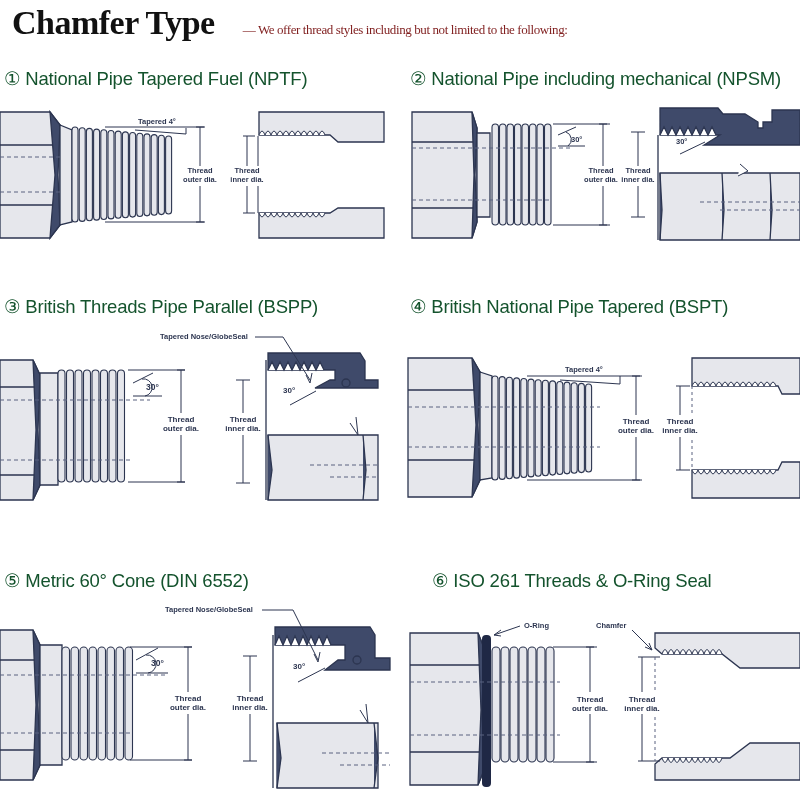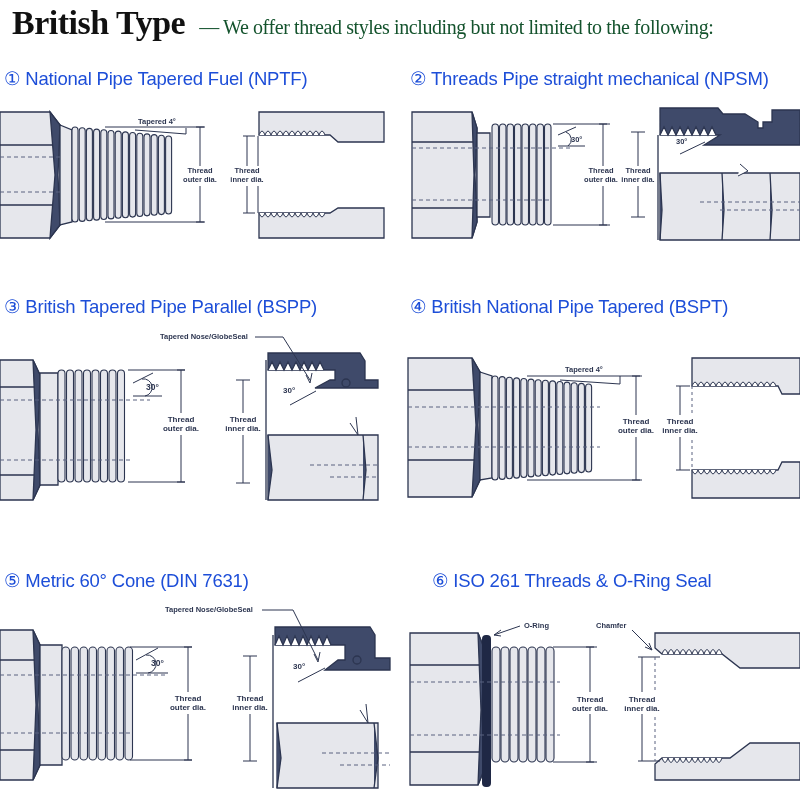--- a/index.html
+++ b/index.html
@@ -1,37 +1,37 @@
 <!DOCTYPE html>
 <html><head>
 <meta charset="utf-8">
 <style>
   html, body { margin:0; padding:0; background:#ffffff; }
   body { width:800px; height:800px; position:relative; overflow:hidden; font-family:"Liberation Sans", sans-serif; }
   .hdr { position:absolute; left:12px; top:4px; height:40px; display:flex; align-items:baseline; white-space:nowrap; }
   .hdr-title { font-family:"Liberation Serif", serif; font-weight:bold; font-size:34px; color:#111; letter-spacing:-0.5px; }
-  .hdr-sub { font-family:"Liberation Serif", serif; font-size:20px; color:#14532d; margin-left:14px; letter-spacing:-0.4px; }
-  .sec-title { position:absolute; font-family:"Liberation Sans", sans-serif; font-size:18.5px; color:#1d4ed8; white-space:nowrap; letter-spacing:-0.2px;text-align:right; }
+  .hdr-sub { font-family:"Liberation Serif", serif; font-size:13px; color:#7f1d1d; margin-left:28px; letter-spacing:-0.4px; }
+  .sec-title { position:absolute; font-family:"Liberation Sans", sans-serif; font-size:18.5px; color:#14532d; white-space:nowrap; letter-spacing:-0.2px;text-align:right; }
   .panel { position:absolute; }
   .panel svg { display:block; }
   svg text { font-family:"Liberation Sans", sans-serif; font-weight:bold; fill:#2c3550; }
 </style>
 </head>
 <body>
 
 <div class="hdr">
-  <span class="hdr-title">British Type</span>
+  <span class="hdr-title">Chamfer Type</span>
   <span class="hdr-sub">— We offer thread styles including but not limited to the following:</span>
 </div>
 
 <div class="sec-title" style="left:4px;top:68px;"><span>①</span> <span>National Pipe Tapered Fuel (NPTF)</span></div>
-<div class="sec-title" style="left:410px;top:68px;"><span>②</span> <span>Threads Pipe straight mechanical (NPSM)</span></div>
-<div class="sec-title" style="left:4px;top:296px;"><span>③</span> <span>British Tapered Pipe Parallel (BSPP)</span></div>
+<div class="sec-title" style="left:410px;top:68px;"><span>②</span> <span>National Pipe including mechanical (NPSM)</span></div>
+<div class="sec-title" style="left:4px;top:296px;"><span>③</span> <span>British Threads Pipe Parallel (BSPP)</span></div>
 <div class="sec-title" style="left:410px;top:296px;"><span>④</span> <span>British National Pipe Tapered (BSPT)</span></div>
-<div class="sec-title" style="left:4px;top:570px;"><span>⑤</span> <span>Metric 60° Cone (DIN 7631)</span></div>
+<div class="sec-title" style="left:4px;top:570px;"><span>⑤</span> <span>Metric 60° Cone (DIN 6552)</span></div>
 <div class="sec-title" style="left:432px;top:570px;"><span>⑥</span> <span>ISO 261 Threads &amp; O-Ring Seal</span></div>
 
 <div class="panel" style="left:0;top:100px;">
 <svg width="400" height="150" viewBox="0 0 400 150">
   <g stroke="#2c3550" stroke-width="1.3" fill="#e6e7ec">
     <path d="M0 12 H50 L60 25 V125 L50 138 H0 Z"></path>
     <path d="M0 45 H55 M0 105 H55" fill="none"></path>
     <path d="M50 12 L60 25 L58 75 L60 125 L50 138 L55 75 Z" fill="#3f4a6a"></path>
     <path d="M60 25 L72 30 V122 L60 125 Z"></path>
   </g>

